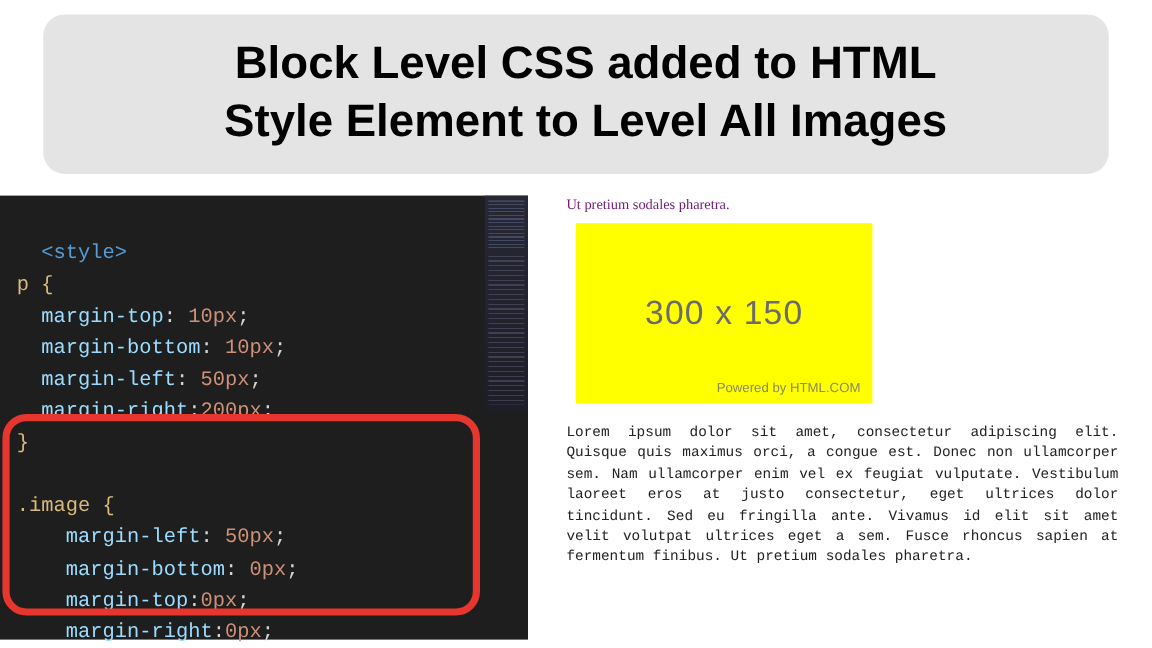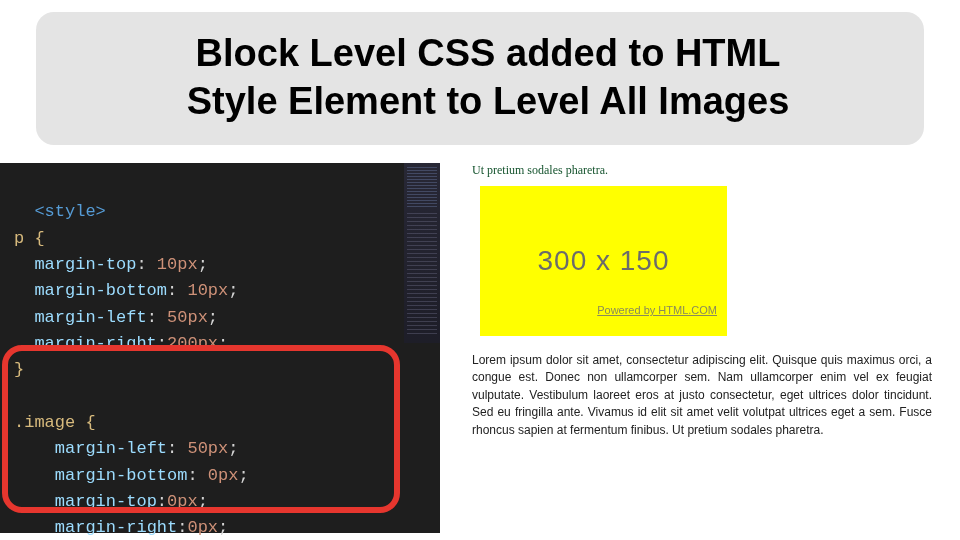--- a/index.html
+++ b/index.html
@@ -83,21 +83,21 @@
     opacity: 0.35;
   }
 
   .right-pane {
     flex: 1;
     padding: 0 28px 0 32px;
     font-family: Georgia, "Times New Roman", serif;
   }
   .preview-top {
     font-size: 12px;
-    color: #14532d;
+    color: #701a75;
     margin-bottom: 8px;
   }
   .placeholder {
     width: 247px;
     height: 150px;
     background: #ffff00;
     margin-left: 8px;
     display: flex;
     align-items: center;
     justify-content: center;
@@ -105,32 +105,31 @@
     color: #6b6b6b;
     font-family: Arial, sans-serif;
   }
   .placeholder .ph-dim {
     font-size: 28px;
     letter-spacing: 1px;
   }
   .placeholder .ph-powered {
     position: absolute;
     right: 10px;
-    bottom: 20px;
+    bottom: 6px;
     font-size: 11px;
     color: #8a8a5a;
-    text-decoration: underline;
   }
   .lorem {
     font-size: 12px;
     color: #222;
     line-height: 1.45;
     margin-top: 16px;
     text-align: justify;
-    font-family: Liberation Sans, sans-serif;
+    font-family: Liberation Mono, monospace;
   }
 </style>
 </head>
 <body>
 
 <div class="title-box">
   <div class="line">Block Level CSS added to HTML</div>
   <div class="line">Style Element to Level All Images</div>
 </div>
 

